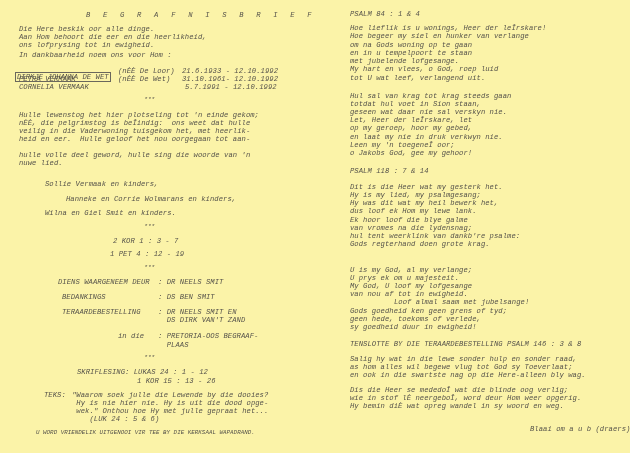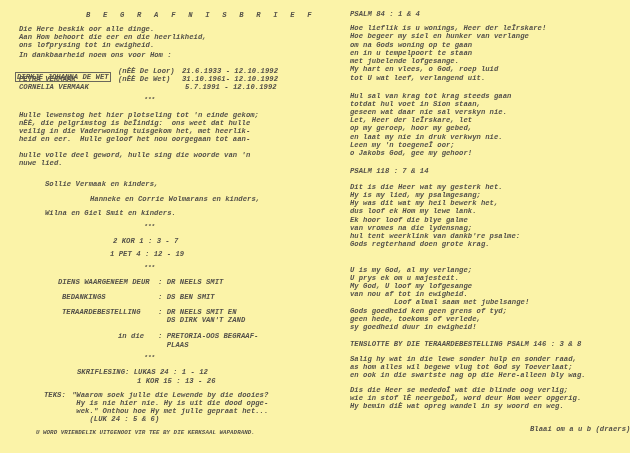--- a/index.html
+++ b/index.html
@@ -4,21 +4,21 @@
 <style>
   html, body { margin:0; padding:0; }
   body {
     width:630px; height:453px; overflow:hidden;
     background:#fbf3a8;
     font-family:"Liberation Mono","DejaVu Sans Mono",monospace;
     font-style:italic;
     color:#55524a;
     position:relative;
   }
-  .page { position:absolute; top:0; width:315px; height:350px;font-weight:bold; }
+  .page { position:absolute; top:0; width:315px; height:350px; }
   .left { left:0; }
   .right { left:315px; }
   .t { position:absolute; white-space:pre; font-size:7.2px; line-height:8.2px; letter-spacing:0.05px; }
   .title { letter-spacing:4.2px; font-size:7.2px; }
   .boxed { border:1px solid #6a675c; padding:0 1px; }
   .stars { font-size:6px; }
   .footer { font-size:5.8px; }
 </style>
 </head>
 <body>
@@ -45,21 +45,21 @@
   <div class="t stars" style="left:144px;top:96px;">***</div>
 
   <div class="t" style="left:19px;top:111px;">Hulle lewenstog het hier plotseling tot 'n einde gekom;</div>
   <div class="t" style="left:19px;top:119px;">nÈÈ, die pelgrimstog is beÎindig:  ons weet dat hulle</div>
   <div class="t" style="left:19px;top:127px;">veilig in die Vaderwoning tuisgekom het, met heerlik-</div>
   <div class="t" style="left:19px;top:135px;">heid en eer.  Hulle geloof het nou oorgegaan tot aan-</div>
   <div class="t" style="left:19px;top:151px;">hulle volle deel geword, hulle sing die woorde van 'n</div>
   <div class="t" style="left:19px;top:159px;">nuwe lied.</div>
 
   <div class="t" style="left:45px;top:180px;">Sollie Vermaak en kinders,</div>
-  <div class="t" style="left:60px;top:195px;padding-left:30px;">Hanneke en Corrie Wolmarans en kinders,</div>
+  <div class="t" style="left:36px;top:195px;padding-left:30px;">Hanneke en Corrie Wolmarans en kinders,</div>
   <div class="t" style="left:45px;top:209px;">Wilna en Giel Smit en kinders.</div>
 
   <div class="t stars" style="left:144px;top:223px;">***</div>
 
   <div class="t" style="left:113px;top:237px;">2 KOR 1 : 3 - 7</div>
   <div class="t" style="left:110px;top:250px;">1 PET 4 : 12 - 19</div>
 
   <div class="t stars" style="left:144px;top:264px;">***</div>
 
   <div class="t" style="left:58px;top:278px;">DIENS WAARGENEEM DEUR</div>

